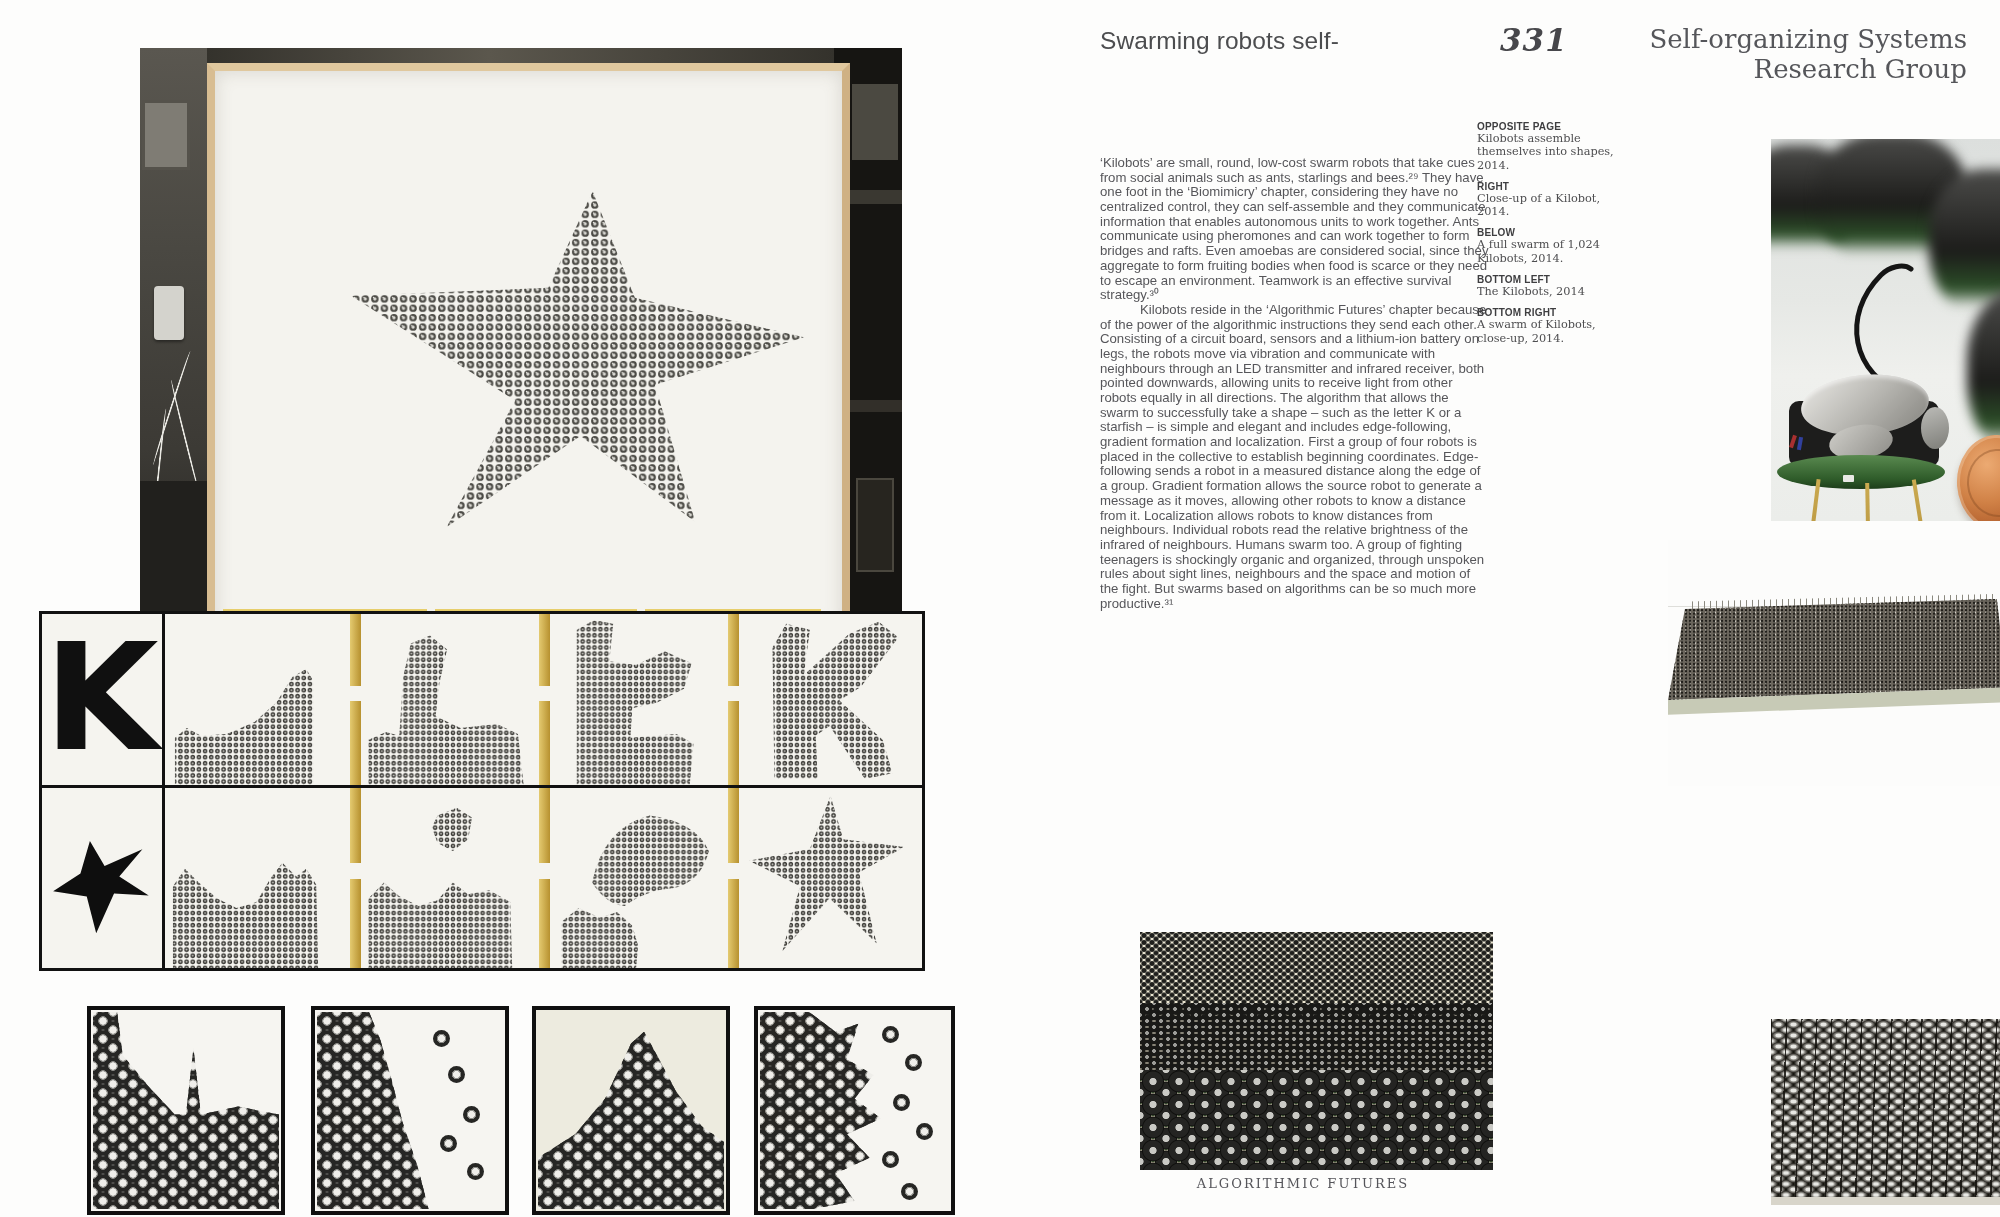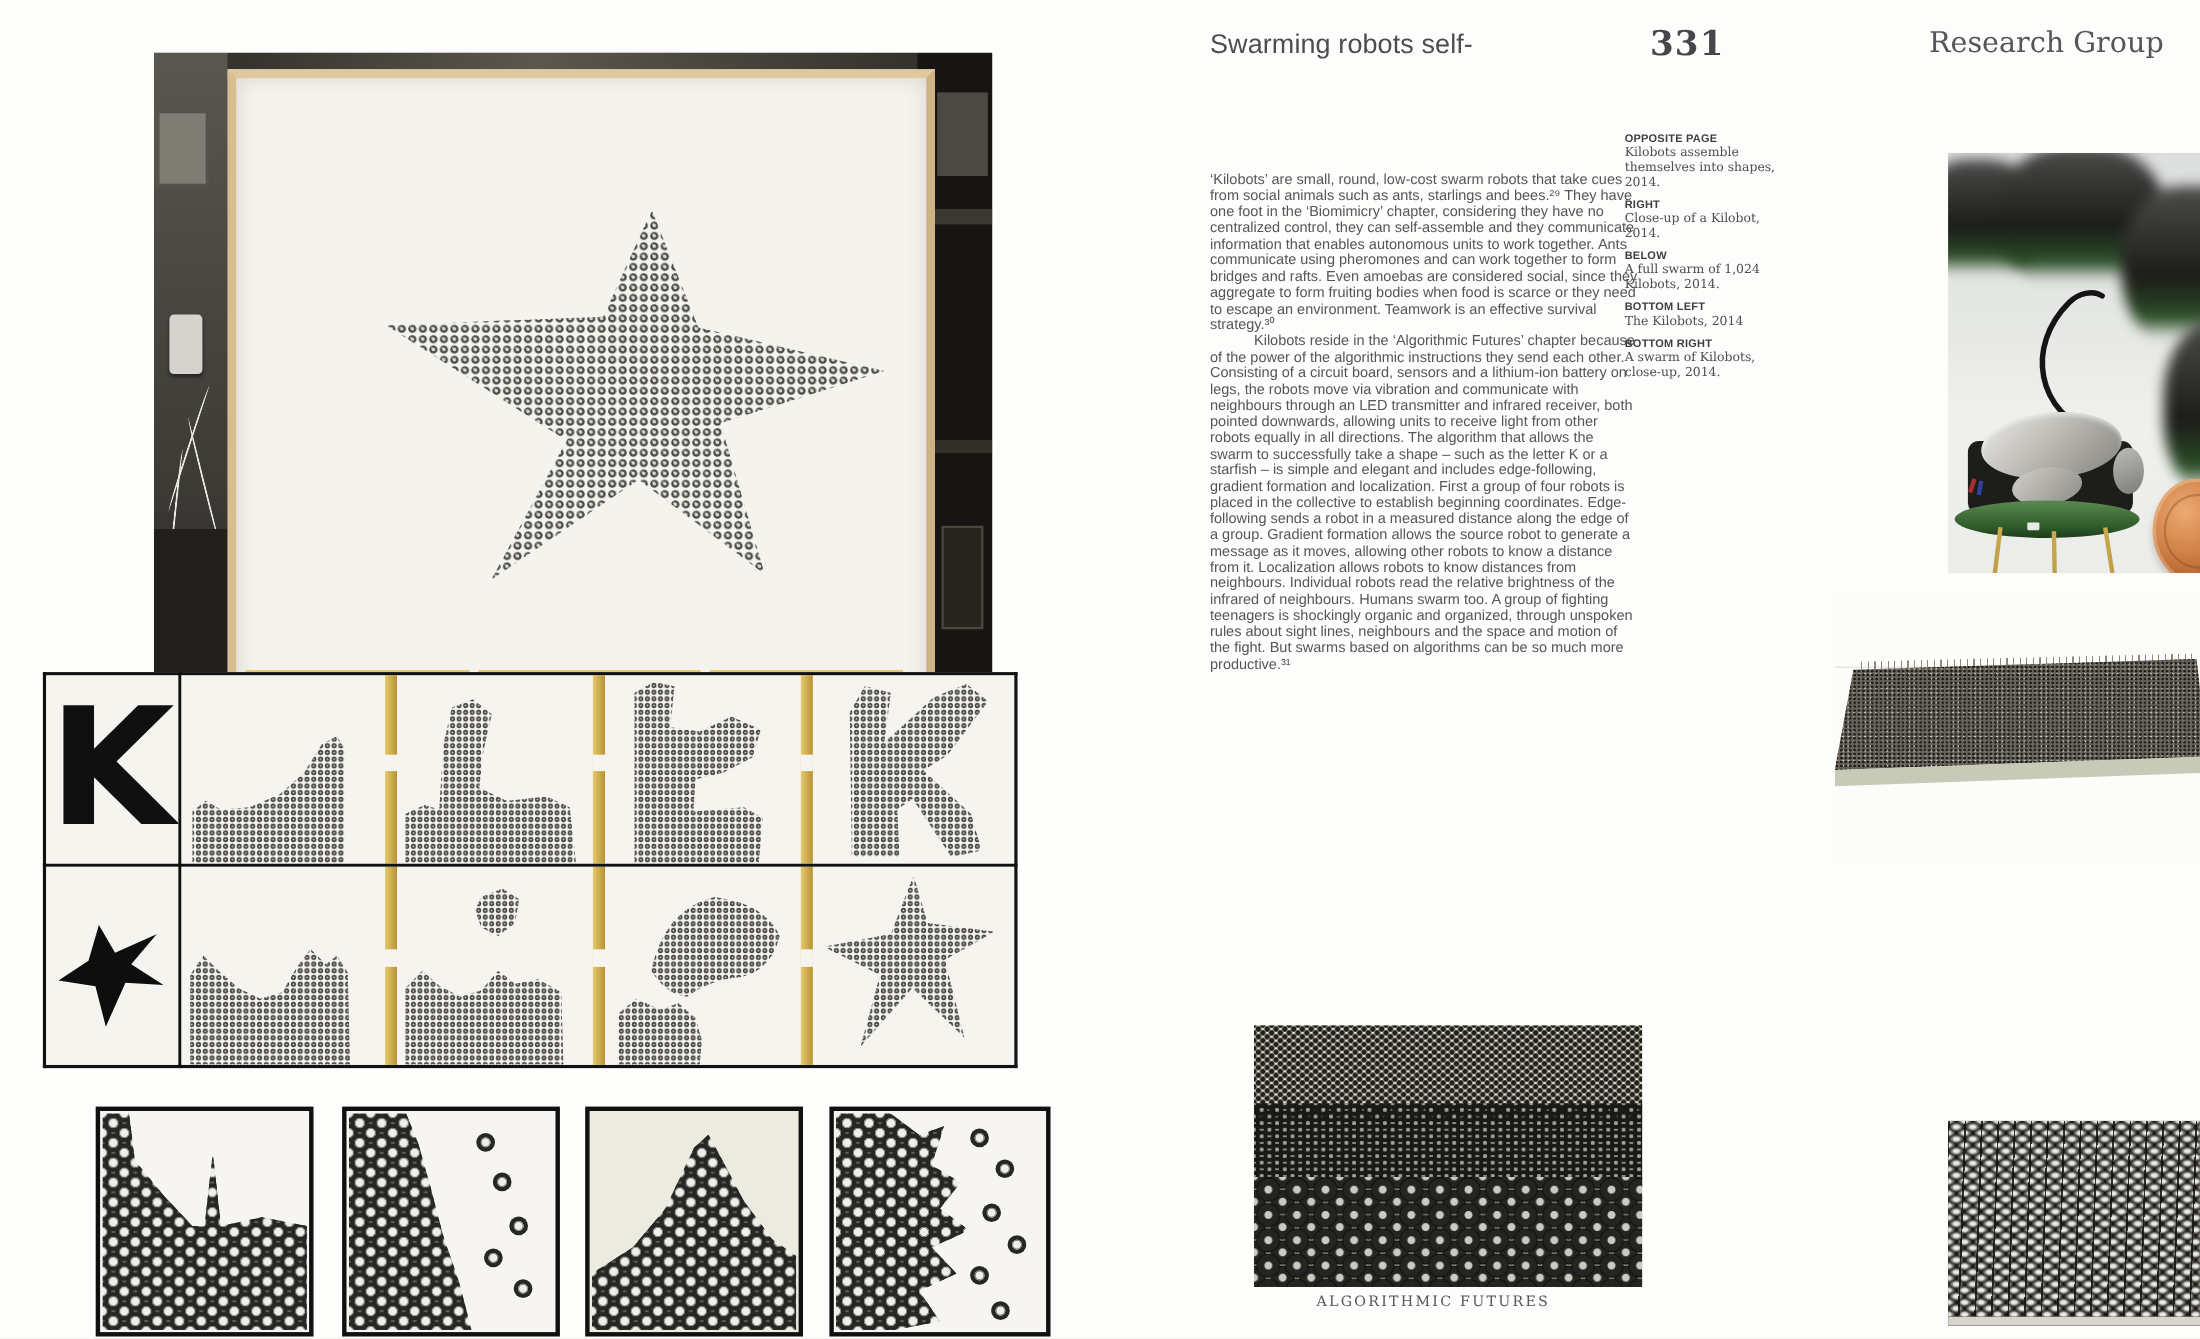--- a/index.html
+++ b/index.html
@@ -42,21 +42,21 @@
   .bots{position:absolute;inset:2px;
     background-image:
       radial-gradient(circle,#efeeea 0 3.4px,#8a8a86 3.9px 4.6px,#262624 5px 8.4px,rgba(38,38,36,0) 9px),
       radial-gradient(circle,#efeeea 0 3.4px,#8a8a86 3.9px 4.6px,#262624 5px 8.4px,rgba(38,38,36,0) 9px);
     background-size:20px 18px;background-position:0 0,10px 9px;}
   .stray{position:absolute;width:17px;height:17px;border-radius:50%;
     background:radial-gradient(circle,#efeeea 0 3.2px,#8a8a86 3.8px 4.5px,#262624 4.9px 8px);}
 
   
   .heading{left:1100px;top:26px;width:380px;font-size:24.5px;line-height:30px;color:#4c4d4f;letter-spacing:.1px;}
-  .pagenum{left:1500px;top:22px;font-family:"DejaVu Serif",serif;font-weight:bold;font-size:31px;color:#47474b;letter-spacing:1px;}
+  .pagenum{left:1500px;top:22px;font-family:"DejaVu Serif",serif;font-weight:bold;font-size:31px;color:#47474b;letter-spacing:1px;font-style:italic;}
   .sec-title{left:1467px;top:24px;width:500px;text-align:right;font-family:"DejaVu Serif",serif;
              font-size:26px;line-height:30px;color:#55565a;}
   .body-text{left:1100px;top:156px;width:390px;font-size:13.2px;line-height:14.68px;color:#56565a;text-align:left;}
   .body-text p{margin:0;}
   .body-text p.indent{text-indent:40px;}
   .captions{left:1477px;top:121px;width:142px;}
   .cap-block{margin-bottom:9px;}
   .cap-label{font-size:10px;font-weight:bold;color:#3e3e40;letter-spacing:.2px;}
   .cap-text{font-family:"DejaVu Serif",serif;font-size:11.3px;line-height:13.3px;color:#4e4e50;}
   .running-footer{left:1108px;top:1176px;width:390px;text-align:center;font-family:"DejaVu Serif",serif;
@@ -266,20 +266,21 @@
 
   <section>
 
     <h1 class="abs heading" style="font-weight:normal;margin:0">
       <div>Swarming robots self-</div>
     </h1>
 
     <div class="abs pagenum">331</div>
 
     <div class="abs sec-title">
+      <div>Self-organizing Systems</div>
       <div>Research Group</div>
     </div>
 
     <div class="abs body-text">
       <p>‘Kilobots’ are small, round, low-cost swarm robots that take cues from social animals such as ants, starlings and bees.²⁹ They have one foot in the ‘Biomimicry’ chapter, considering they have no centralized control, they can self-assemble and they communicate information that enables autonomous units to work together. Ants communicate using pheromones and can work together to form bridges and rafts. Even amoebas are considered social, since they aggregate to form fruiting bodies when food is scarce or they need to escape an environment. Teamwork is an effective survival strategy.³⁰</p>
       <p class="indent">Kilobots reside in the ‘Algorithmic Futures’ chapter because of the power of the algorithmic instructions they send each other. Consisting of a circuit board, sensors and a lithium-ion battery on legs, the robots move via vibration and communicate with neighbours through an LED transmitter and infrared receiver, both pointed downwards, allowing units to receive light from other robots equally in all directions. The algorithm that allows the swarm to successfully take a shape – such as the letter K or a starfish – is simple and elegant and includes edge-following, gradient formation and localization. First a group of four robots is placed in the collective to establish beginning coordinates. Edge-following sends a robot in a measured distance along the edge of a group. Gradient formation allows the source robot to generate a message as it moves, allowing other robots to know a distance from it. Localization allows robots to know distances from neighbours. Individual robots read the relative brightness of the infrared of neighbours. Humans swarm too. A group of fighting teenagers is shockingly organic and organized, through unspoken rules about sight lines, neighbours and the space and motion of the fight. But swarms based on algorithms can be so much more productive.³¹</p>
     </div>
 
     <aside class="abs captions">
       <div class="cap-block">

